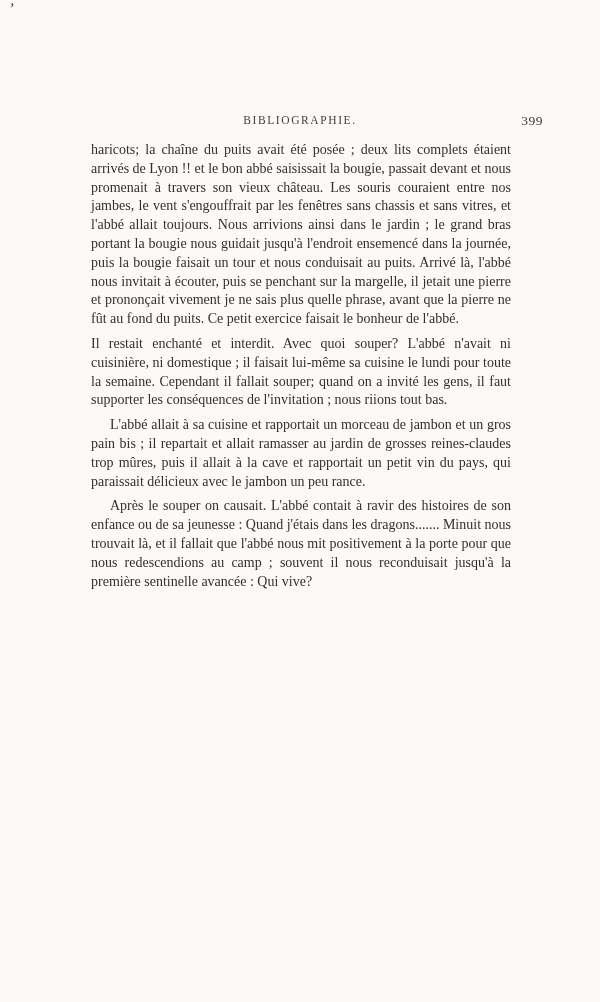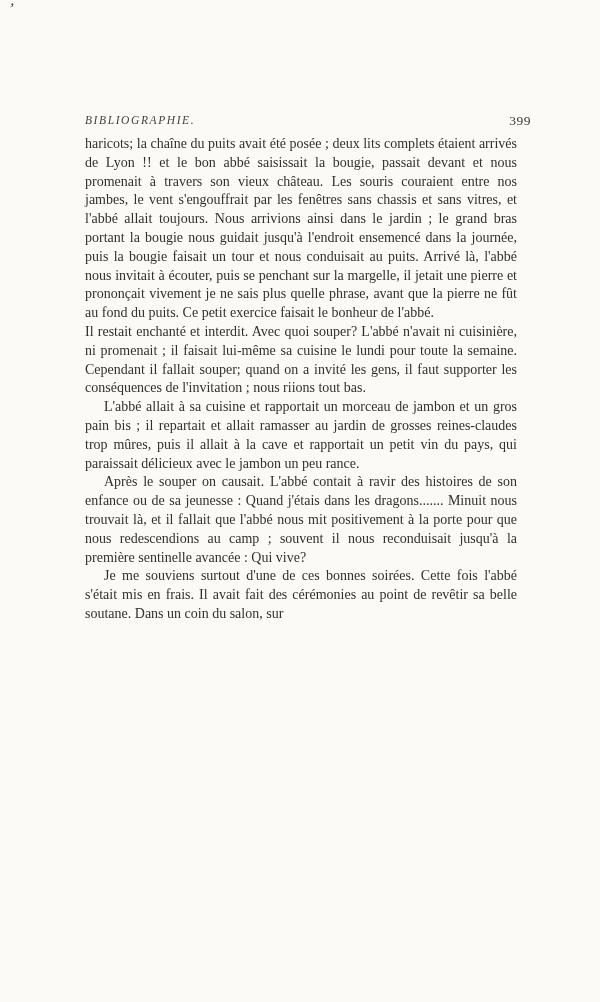--- a/index.html
+++ b/index.html
@@ -28,58 +28,57 @@
     left: 85px;
     top: 113px;
     width: 458px;
     height: 16px;
   }
   .head-title {
     position: absolute;
     left: 0;
     top: 1px;
     width: 430px;
+    text-align: center;
     font-size: 11.5px;
     letter-spacing: 1.6px;
     color: #45403a;
-    font-style: italic;
   }
   .page-number {
     position: absolute;
-    right: 12px;
+    right: 0;
     top: 0;
     font-size: 13.5px;
     letter-spacing: 0.5px;
     color: #3a362f;
   }
   .text-body {
     position: absolute;
     left: 85px;
     top: 135px;
     width: 432px;
     font-size: 14px;
     line-height: 18.8px;
     text-align: justify;
     text-justify: inter-word;
   }
-  .text-body p { margin: 0; padding: 0; }
+  .text-body p { margin: 6px; padding: 0; }
   .text-body p.indent { text-indent: 19px; }
   .italic { font-style: italic; }
 </style>
 </head>
 <body>
 
 <div class="page" style="background: rgb(251, 250, 246); color: rgb(50, 48, 43);">
   <span class="scan-artifact">ʼ</span>
 
   <header class="running-head">
     <span class="head-title">BIBLIOGRAPHIE.</span>
     <span class="page-number">399</span>
   </header>
 
   <main class="text-body">
       <p class=""><span>haricots; la chaîne du puits avait été posée ; deux lits complets étaient arrivés de Lyon !! et le bon abbé saisissait la bougie, passait devant et nous promenait à travers son vieux château. Les souris couraient entre nos jambes, le vent s'engouffrait par les fenêtres sans chassis et sans vitres, et l'abbé allait toujours. Nous arrivions ainsi dans le jardin ; le grand bras  portant la bougie nous guidait jusqu'à l'endroit ensemencé dans la journée, puis la bougie faisait un tour et nous conduisait au puits. Arrivé là, l'abbé nous invitait à écouter, puis se penchant sur la margelle, il jetait une pierre et prononçait vivement je ne sais plus quelle phrase, avant que la pierre ne fût au fond du puits. Ce petit exercice faisait le bonheur de l'abbé.</span></p>
-      <p class=""><span>Il restait enchanté et interdit. Avec quoi souper? L'abbé n'avait ni cuisinière, ni promenait ; il faisait lui-même sa cuisine le lundi pour toute la semaine. Cependant il fallait souper; quand on a invité les gens, il faut supporter  les  conséquences de l'invitation ; nous riions tout bas.</span></p>
+      <p class=""><span>Il restait enchanté et interdit. Avec quoi souper? L'abbé n'avait ni cuisinière, ni domestique ; il faisait lui-même sa cuisine le lundi pour toute la semaine. Cependant il fallait souper; quand on a invité les gens, il faut supporter  les  conséquences de l'invitation ; nous riions tout bas.</span></p>
       <p class="indent"><span>L'abbé allait à sa cuisine et rapportait un morceau de jambon et un gros pain bis ; il repartait et allait ramasser au jardin de grosses reines-claudes trop mûres, puis il allait à la cave et rapportait un petit vin du pays, qui paraissait délicieux avec le jambon un peu rance.</span></p>
       <p class="indent"><span>Après le souper on causait. L'abbé contait à ravir des histoires de son enfance ou de sa jeunesse : Quand j'étais dans les dragons....... Minuit nous trouvait là, et il fallait que l'abbé nous mit positivement à la porte pour que nous redescendions au camp ; souvent il nous reconduisait jusqu'à la première sentinelle avancée : Qui vive?</span></p>
-      <p class="indent"><span>Je me souviens surtout d'une de ces bonnes soirées. Cette fois l'abbé s'était mis en frais. Il avait fait des cérémonies au point de revêtir sa belle soutane. Dans un coin du  salon,  sur</span></p>
     </main>
 </div>
 
 </body></html>

